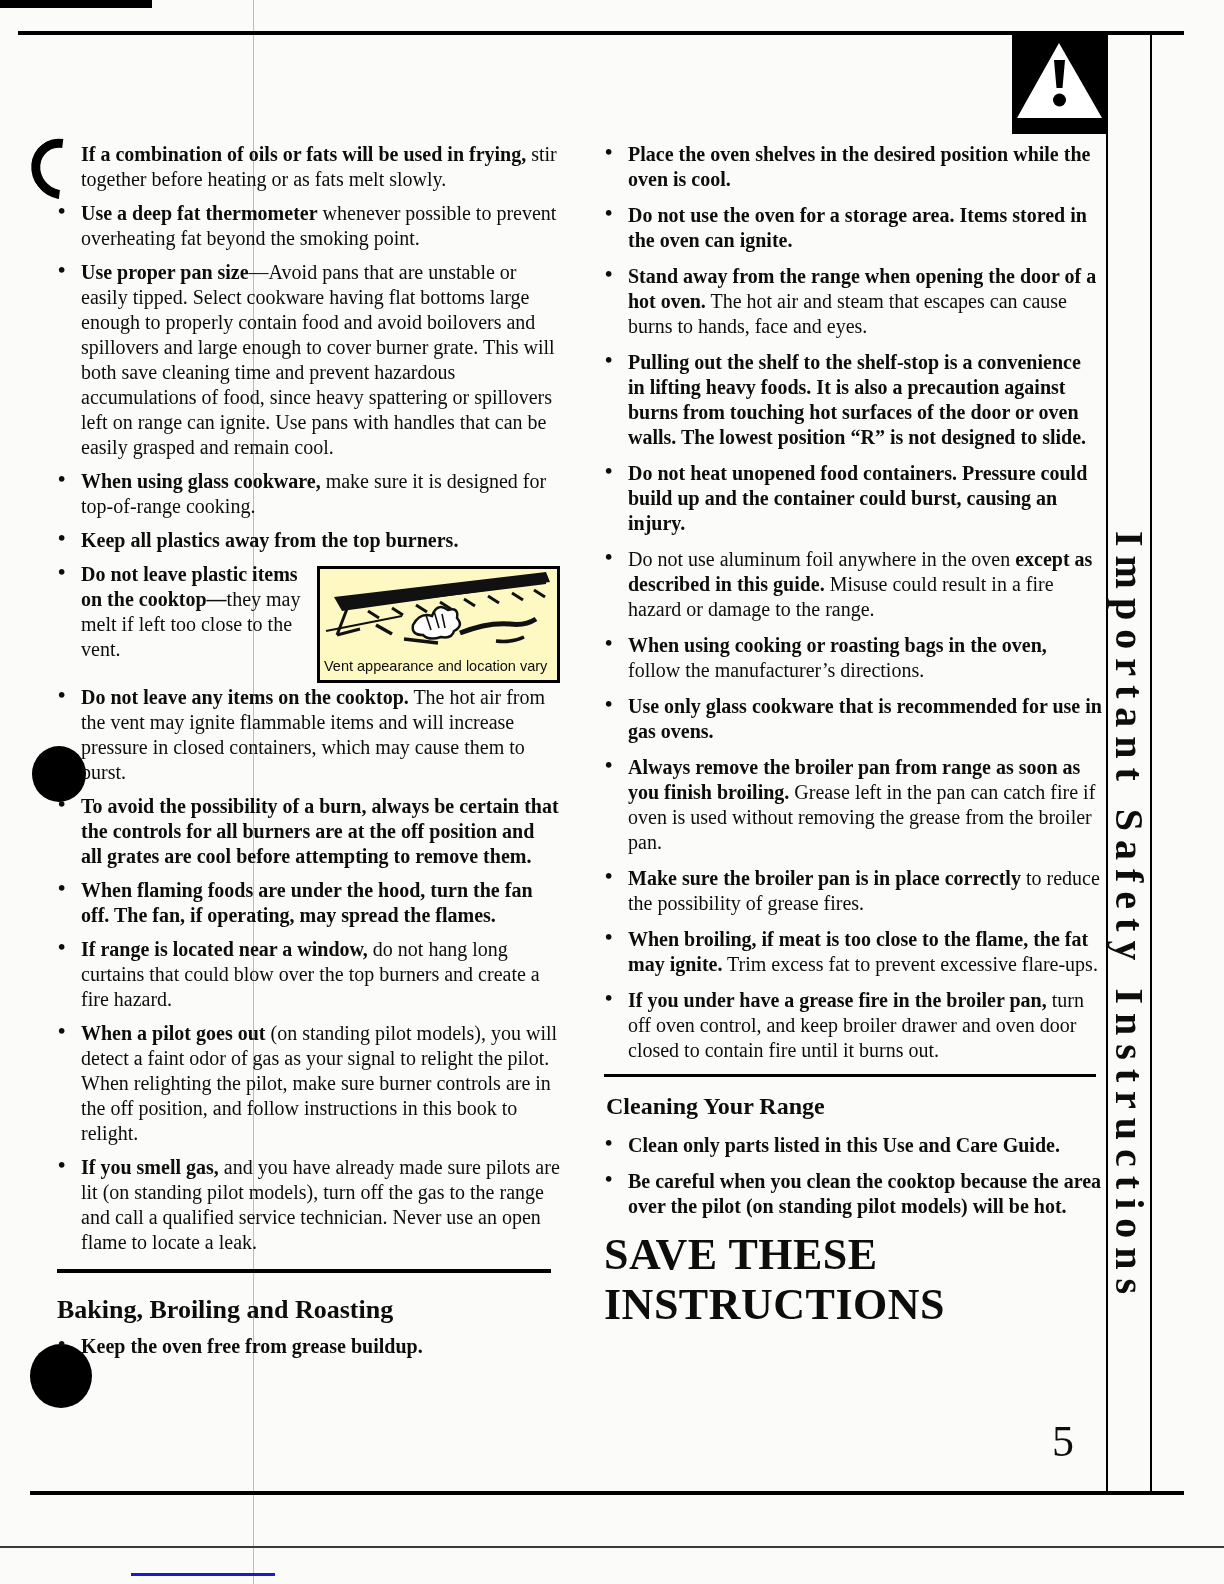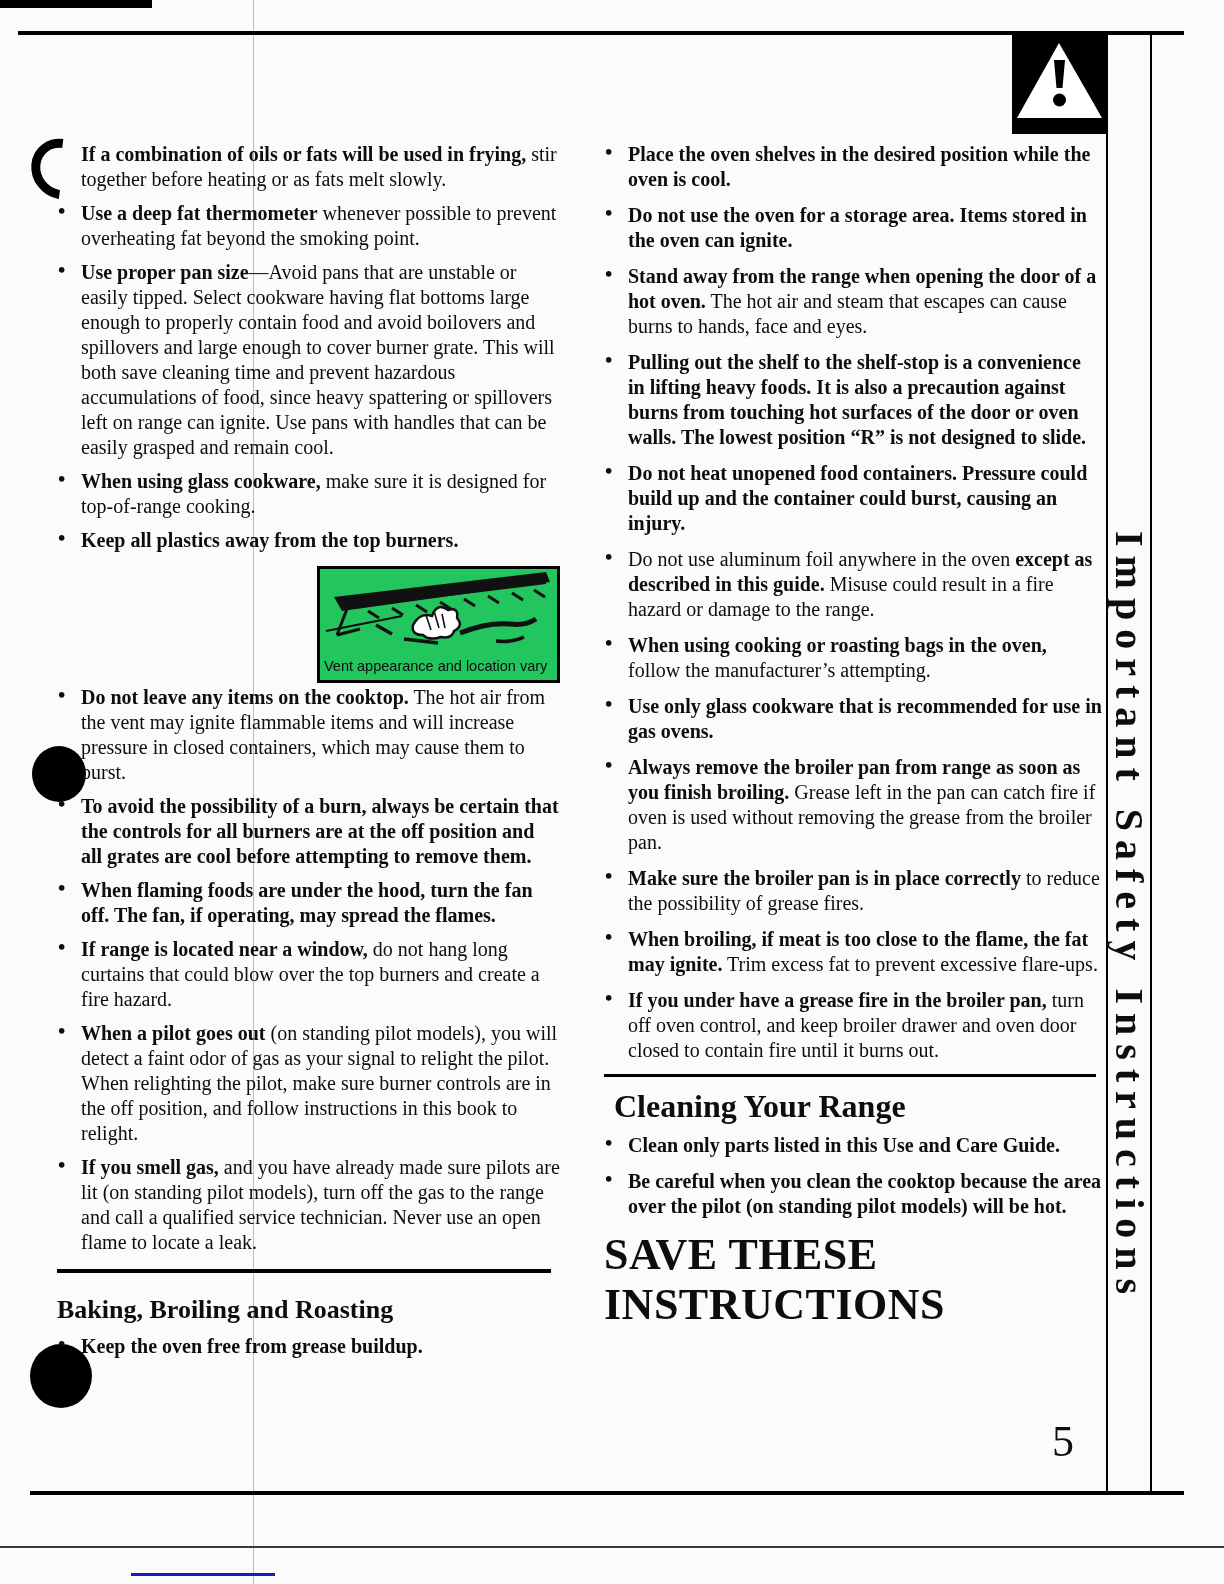--- a/index.html
+++ b/index.html
@@ -45,31 +45,31 @@
   
   .col{line-height:25px;font-size:20px;}
   .col-left{left:55px;top:142px;width:505px;}
   .col-right{left:602px;top:142px;width:500px;}
   .li{position:relative;padding-left:26px;margin-bottom:9px;}
   .col-right .li{margin-bottom:11px;}
   .li::before{content:"\2022";position:absolute;left:3px;top:-2px;font-weight:bold;font-size:21px;}
   .li.nobullet::before{content:"";}
   .b{font-weight:bold;}
   .h2{font-weight:bold;font-size:26px;line-height:30px;margin:22px 0 9px 2px;}
-  .col-right .h2{font-size:32px;margin:14px 0 12px 12px;}
+  .col-right .h2{font-size:24px;margin:14px 0 12px 4px;}
   .rule-mid{height:4px;background:#000;width:494px;margin:14px 0 0 2px;}
   .col-right .rule-mid{height:3px;width:492px;margin-top:8px;}
   .save-heading{
     font-weight:bold;font-size:44px;line-height:50px;margin:10px 0 0 2px;letter-spacing:.5px;
   }
   
   .fig-row{overflow:hidden;}
   .figure{
     float:right;width:243px;height:117px;border:3px solid #000;box-sizing:border-box;
-    margin:4px 0 2px 10px;position:relative;background:#22c55e;
+    margin:4px 0 2px 10px;position:relative;background:#fef9c3;
   }
   .fig-caption{
     position:absolute;left:4px;bottom:1px;
     font-family:"Liberation Sans", sans-serif;font-size:14.5px;white-space:nowrap;
   }
   .clear{clear:both;}
   .page-number{left:1052px;top:1420px;font-size:44px;line-height:44px;}
 </style>
 </head>
 <body>
@@ -116,20 +116,21 @@
           <path d="M48 42 l11 7 M72 39 l11 7 M96 36 l11 7 M120 33 l11 7 M144 30 l11 7 M168 27 l11 7 M192 24 l11 7 M214 21 l11 7" stroke="#111" stroke-width="3" fill="none"></path>
           <path d="M30 32 L17 66 M17 66 L40 60" stroke="#111" stroke-width="3" fill="none"></path>
           <path d="M6 62 L82 47" stroke="#111" stroke-width="2" fill="none"></path>
           <path d="M93 56 q7 -13 19 -9 q5 -14 16 -6 q11 -3 9 8 q7 8 -3 13 q-2 8 -13 6 q-12 4 -18 -2 q-12 0 -10 -10 z" fill="#fff" stroke="#111" stroke-width="2.5"></path>
           <path d="M106 46 l5 15 M114 42 l5 17 M122 45 l3 14" stroke="#111" stroke-width="1.6" fill="none"></path>
           <path d="M140 64 q28 -11 50 -9 q15 2 26 -5" fill="none" stroke="#111" stroke-width="5"></path>
           <path d="M56 56 l16 9 M84 70 l34 4 M176 72 q16 2 28 -4" stroke="#111" stroke-width="3.5" fill="none"></path>
         </svg>
         <div class="fig-caption">Vent appearance and location vary</div>
       </div>
+      <div class="li"><span class="b">Do not leave plastic items on the cooktop—</span><span>they may melt if left too close to the vent.</span></div>
     </div>
 
     <div class="li clear"><span class="b">Do not leave any items on the cooktop.</span><span> The hot air from the vent may ignite flammable items and will increase pressure in closed containers, which may cause them to burst.</span></div>
     <div class="li"><span class="b">To avoid the possibility of a burn, always be certain that the controls for all burners are at the off position and all grates are cool before attempting to remove them.</span><span></span></div>
     <div class="li"><span class="b">When flaming foods are under the hood, turn the fan off. The fan, if operating, may spread the flames.</span><span></span></div>
     <div class="li"><span class="b">If range is located near a window,</span><span> do not hang long curtains that could blow over the top burners and create a fire hazard.</span></div>
     <div class="li"><span class="b">When a pilot goes out</span><span> (on standing pilot models), you will detect a faint odor of gas as your signal to relight the pilot. When relighting the pilot, make sure burner controls are in the off position, and follow instructions in this book to relight.</span></div>
     <div class="li"><span class="b">If you smell gas,</span><span> and you have already made sure pilots are lit (on standing pilot models), turn off the gas to the range and call a qualified service technician. Never use an open flame to locate a leak.</span></div>
 
     <div class="rule-mid"></div>
@@ -137,21 +138,21 @@
     <div class="li"><span class="b">Keep the oven free from grease buildup.</span><span></span></div>
   </div>
 
   <div class="abs col col-right">
     <div class="li"><span class="b">Place the oven shelves in the desired position while the oven is cool.</span><span></span></div>
     <div class="li"><span class="b">Do not use the oven for a storage area. Items stored in the oven can ignite.</span><span></span></div>
     <div class="li"><span class="b">Stand away from the range when opening the door of a hot oven.</span><span> The hot air and steam that escapes can cause burns to hands, face and eyes.</span></div>
     <div class="li"><span class="b">Pulling out the shelf to the shelf-stop is a convenience in lifting heavy foods. It is also a precaution against burns from touching hot surfaces of the door or oven walls. The lowest position “R” is not designed to slide.</span><span></span></div>
     <div class="li"><span class="b">Do not heat unopened food containers. Pressure could build up and the container could burst, causing an injury.</span><span></span></div>
     <div class="li"><span>Do not use aluminum foil anywhere in the oven </span><span class="b">except as described in this guide.</span><span> Misuse could result in a fire hazard or damage to the range.</span></div>
-    <div class="li"><span class="b">When using cooking or roasting bags in the oven,</span><span> follow the manufacturer’s attempting.</span></div>
+    <div class="li"><span class="b">When using cooking or roasting bags in the oven,</span><span> follow the manufacturer’s directions.</span></div>
     <div class="li"><span class="b">Use only glass cookware that is recommended for use in gas ovens.</span><span></span></div>
     <div class="li"><span class="b">Always remove the broiler pan from range as soon as you finish broiling.</span><span> Grease left in the pan can catch fire if oven is used without removing the grease from the broiler pan.</span></div>
     <div class="li"><span class="b">Make sure the broiler pan is in place correctly</span><span> to reduce the possibility of grease fires.</span></div>
     <div class="li"><span class="b">When broiling, if meat is too close to the flame, the fat may ignite.</span><span> Trim excess fat to prevent excessive flare-ups.</span></div>
     <div class="li"><span class="b">If you under have a grease fire in the broiler pan,</span><span> turn off oven control, and keep broiler drawer and oven door closed to contain fire until it burns out.</span></div>
 
     <div class="rule-mid"></div>
     <div class="h2">Cleaning Your Range</div>
 
     <div class="li"><span class="b">Clean only parts listed in this Use and Care Guide.</span><span></span></div>

